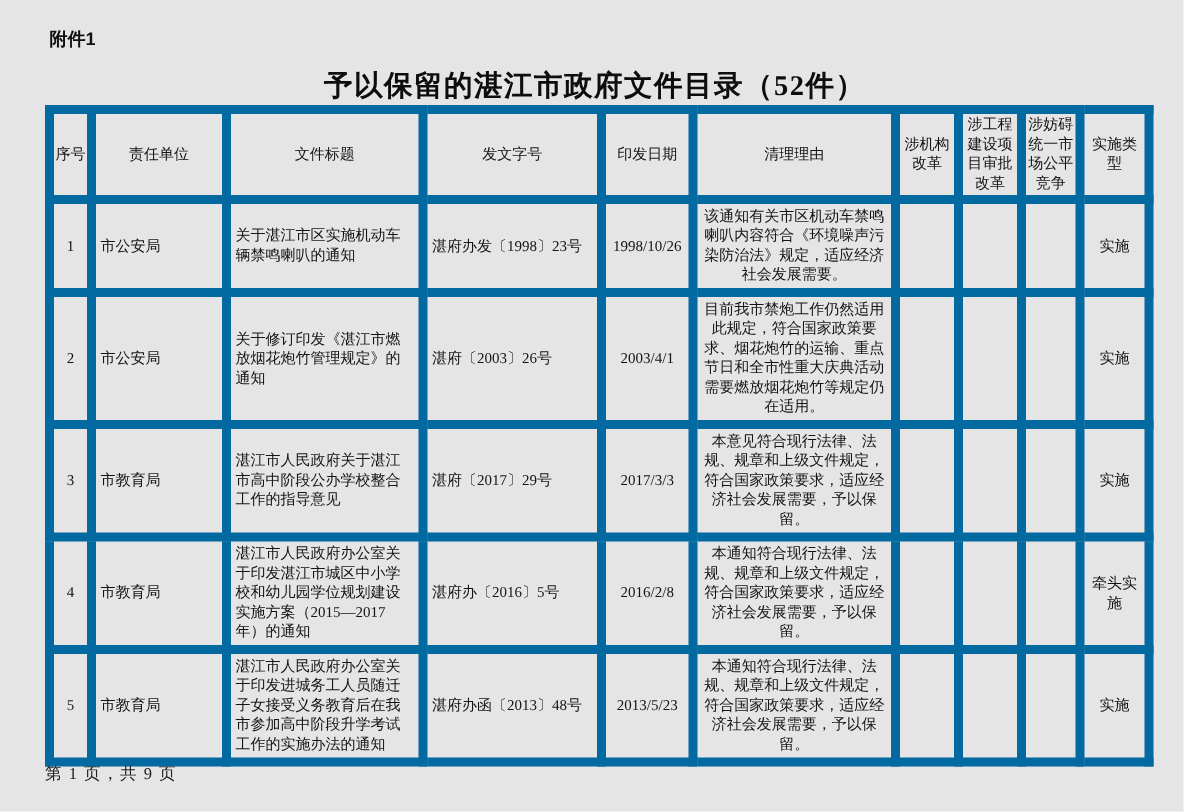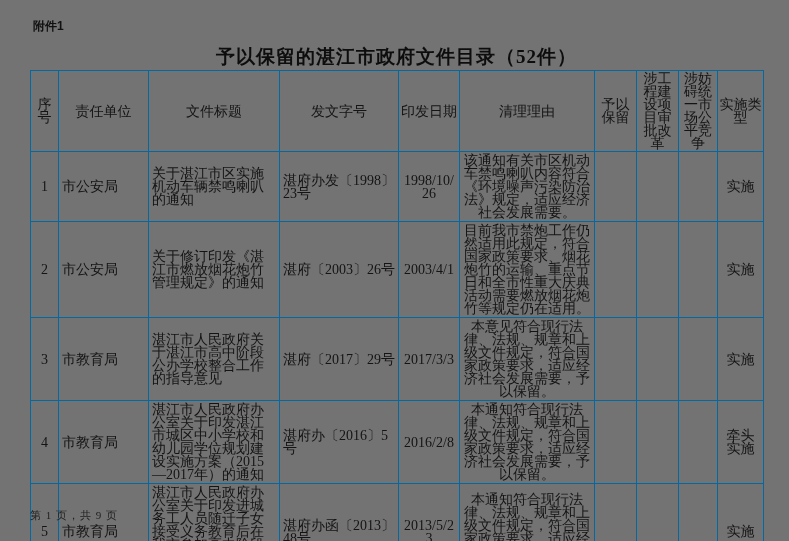--- a/index.html
+++ b/index.html
@@ -4,21 +4,21 @@
 <style>
   html, body {
     margin: 0;
     padding: 0;
     background: #ffffff;
   }
   .page {
     position: relative;
     width: 789px;
     height: 541px;
-    background: #737373;
+    background: #e5e5e5;
     font-family: "Liberation Serif", "DejaVu Serif", serif;
     color: #111111;
     overflow: hidden;
   }
   .attachment-label {
     position: absolute;
     left: 33px;
     top: 18px;
     font-family: "Liberation Sans", "DejaVu Sans", sans-serif;
     font-weight: bold;
@@ -39,22 +39,22 @@
   table.catalog {
     position: absolute;
     left: 30px;
     top: 70px;
     width: 733px;
     border-collapse: collapse;
     table-layout: fixed;
   }
   table.catalog th,
   table.catalog td {
-    border: 1px solid #0369a1;
-    font-size: 14px;
+    border: 6px solid #0369a1;
+    font-size: 10px;
     line-height: 13px;
     padding: 2px 3px;
     vertical-align: middle;
     word-break: break-all;
     color: #141414;
   }
   table.catalog th {
     font-weight: normal;
     text-align: center;
     height: 48px;
@@ -109,21 +109,21 @@
       <col style="width:46px">
     </colgroup>
     <thead>
       <tr>
         <th class="col0">序号</th>
         <th class="col1">责任单位</th>
         <th class="col2">文件标题</th>
         <th class="col3">发文字号</th>
         <th class="col4">印发日期</th>
         <th class="col5">清理理由</th>
-        <th class="col6">予以保留</th>
+        <th class="col6">涉机构改革</th>
         <th class="col7">涉工程建设项目审批改革</th>
         <th class="col8">涉妨碍统一市场公平竞争</th>
         <th class="col9">实施类型</th>
       </tr>
     </thead>
     <tbody>
         <tr>
           <td class="col0">1</td>
           <td class="col1">市公安局</td>
           <td class="col2">关于湛江市区实施机动车辆禁鸣喇叭的通知</td>

